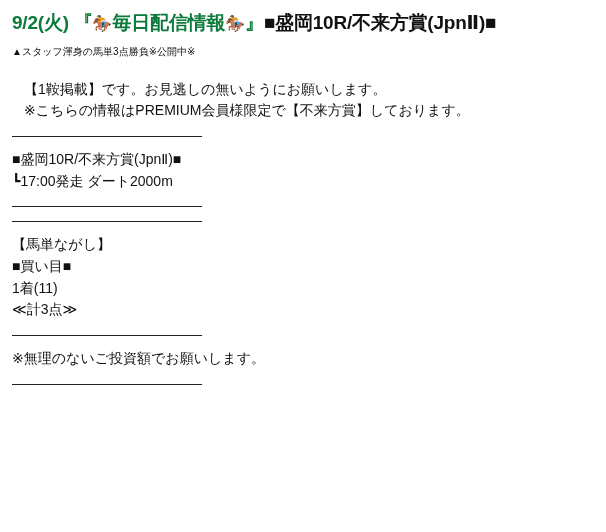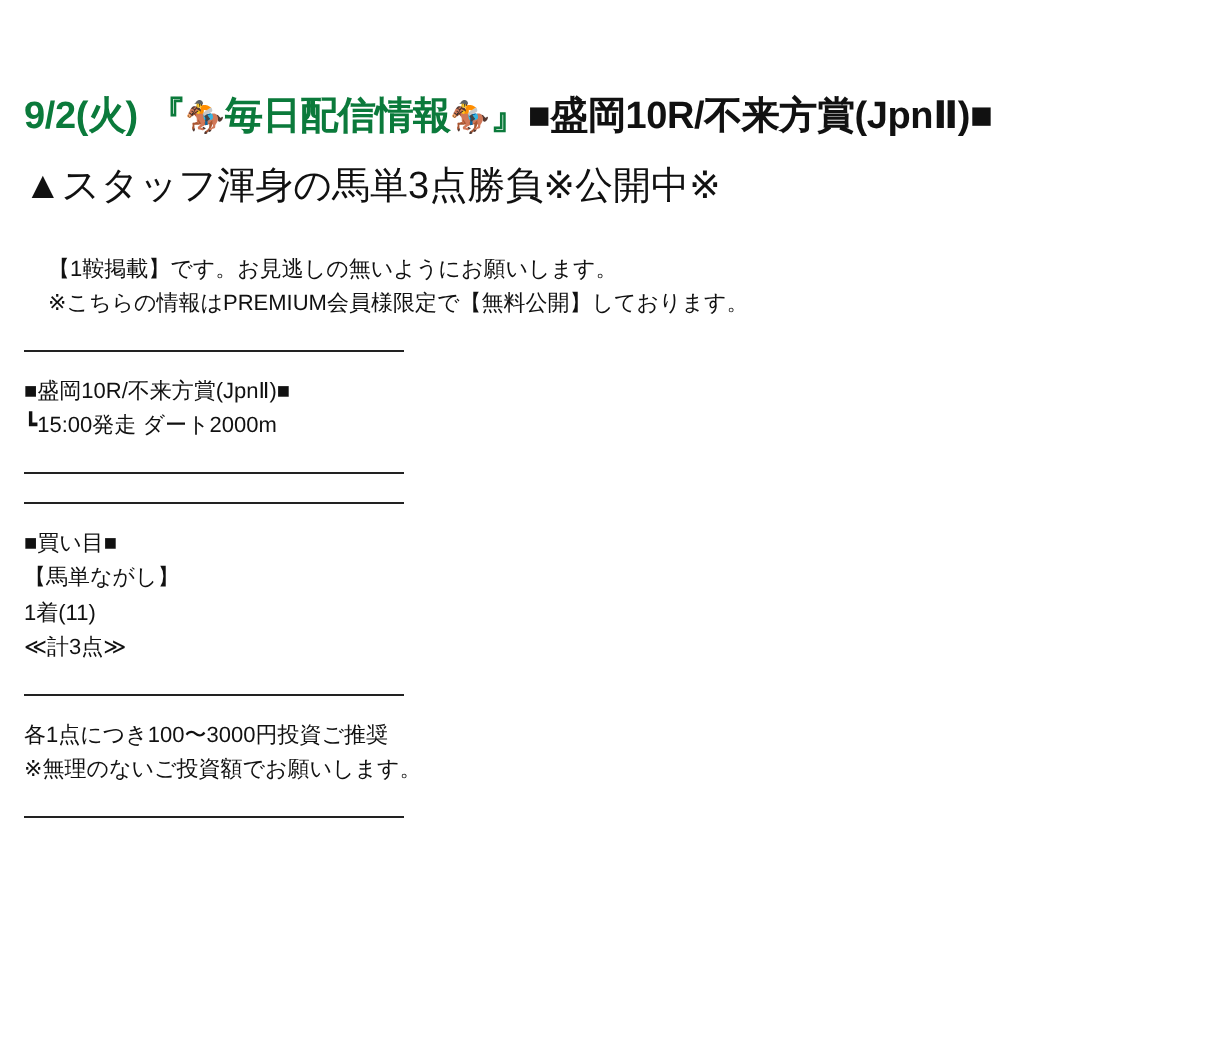--- a/index.html
+++ b/index.html
@@ -19,36 +19,35 @@
     box-sizing: border-box;
     width: 606px;
   }
   .headline {
     font-size: 19px;
     font-weight: bold;
     color: #0b7a3b;
     line-height: 1.35;
     letter-spacing: -0.2px;
     white-space: nowrap;
-    margin-top: 36px;
   }
   .headline .seg-black {
     color: #111111;
   }
   .headline .horse {
     font-size: 16px;
   }
   .subline {
-    font-size: 19px;
+    font-size: 10px;
     color: #111111;
     margin-top: 9px;
     line-height: 1.4;
   }
   .block {
-    font-size: 11px;
+    font-size: 14px;
     line-height: 1.55;
     color: #111111;
   }
   .gap-lg { margin-top: 20px; }
   .rule {
     width: 190px;
     height: 0;
     border-top: 1px solid #222222;
     margin: 14px 0 12px 0;
   }
@@ -66,44 +65,43 @@
 
   <div class="headline">
     <span>9/2(火)</span>
     <span>『</span><span class="horse">🏇</span><span>毎日配信情報</span><span class="horse">🏇</span><span>』</span><span class="seg-black">■盛岡10R/不来方賞(JpnⅡ)■</span>
   </div>
 
   <div class="subline">▲スタッフ渾身の馬単3点勝負※公開中※</div>
 
   <div class="block gap-lg indent">
     <span class="line">【1鞍掲載】です。お見逃しの無いようにお願いします。</span>
-    <span class="line">※こちらの情報はPREMIUM会員様限定で【無料公開】しております。</span>
+    <span class="line">※こちらの情報はPREMIUM会員様限定で【不来方賞】しております。</span>
   </div>
 
   <div class="rule"></div>
 
   <div class="block">
     <span class="line">■盛岡10R/不来方賞(JpnⅡ)■</span>
-    <span class="line">┗15:00発走 ダート2000m</span>
+    <span class="line">┗17:00発走 ダート2000m</span>
   </div>
 
   <div class="rule"></div>
 
 
   <div class="rule"></div>
 
   <div class="block">
+    <span class="line">【馬単ながし】</span>
     <span class="line">■買い目■</span>
-    <span class="line">【馬単ながし】</span>
     <span class="line">1着(11)</span>
     <span class="line">≪計3点≫</span>
   </div>
 
   <div class="rule"></div>
 
   <div class="block">
-    <span class="line">各1点につき100〜3000円投資ご推奨</span>
     <span class="line">※無理のないご投資額でお願いします。</span>
   </div>
 
   <div class="rule"></div>
 
 </div>
 
 </body></html>

